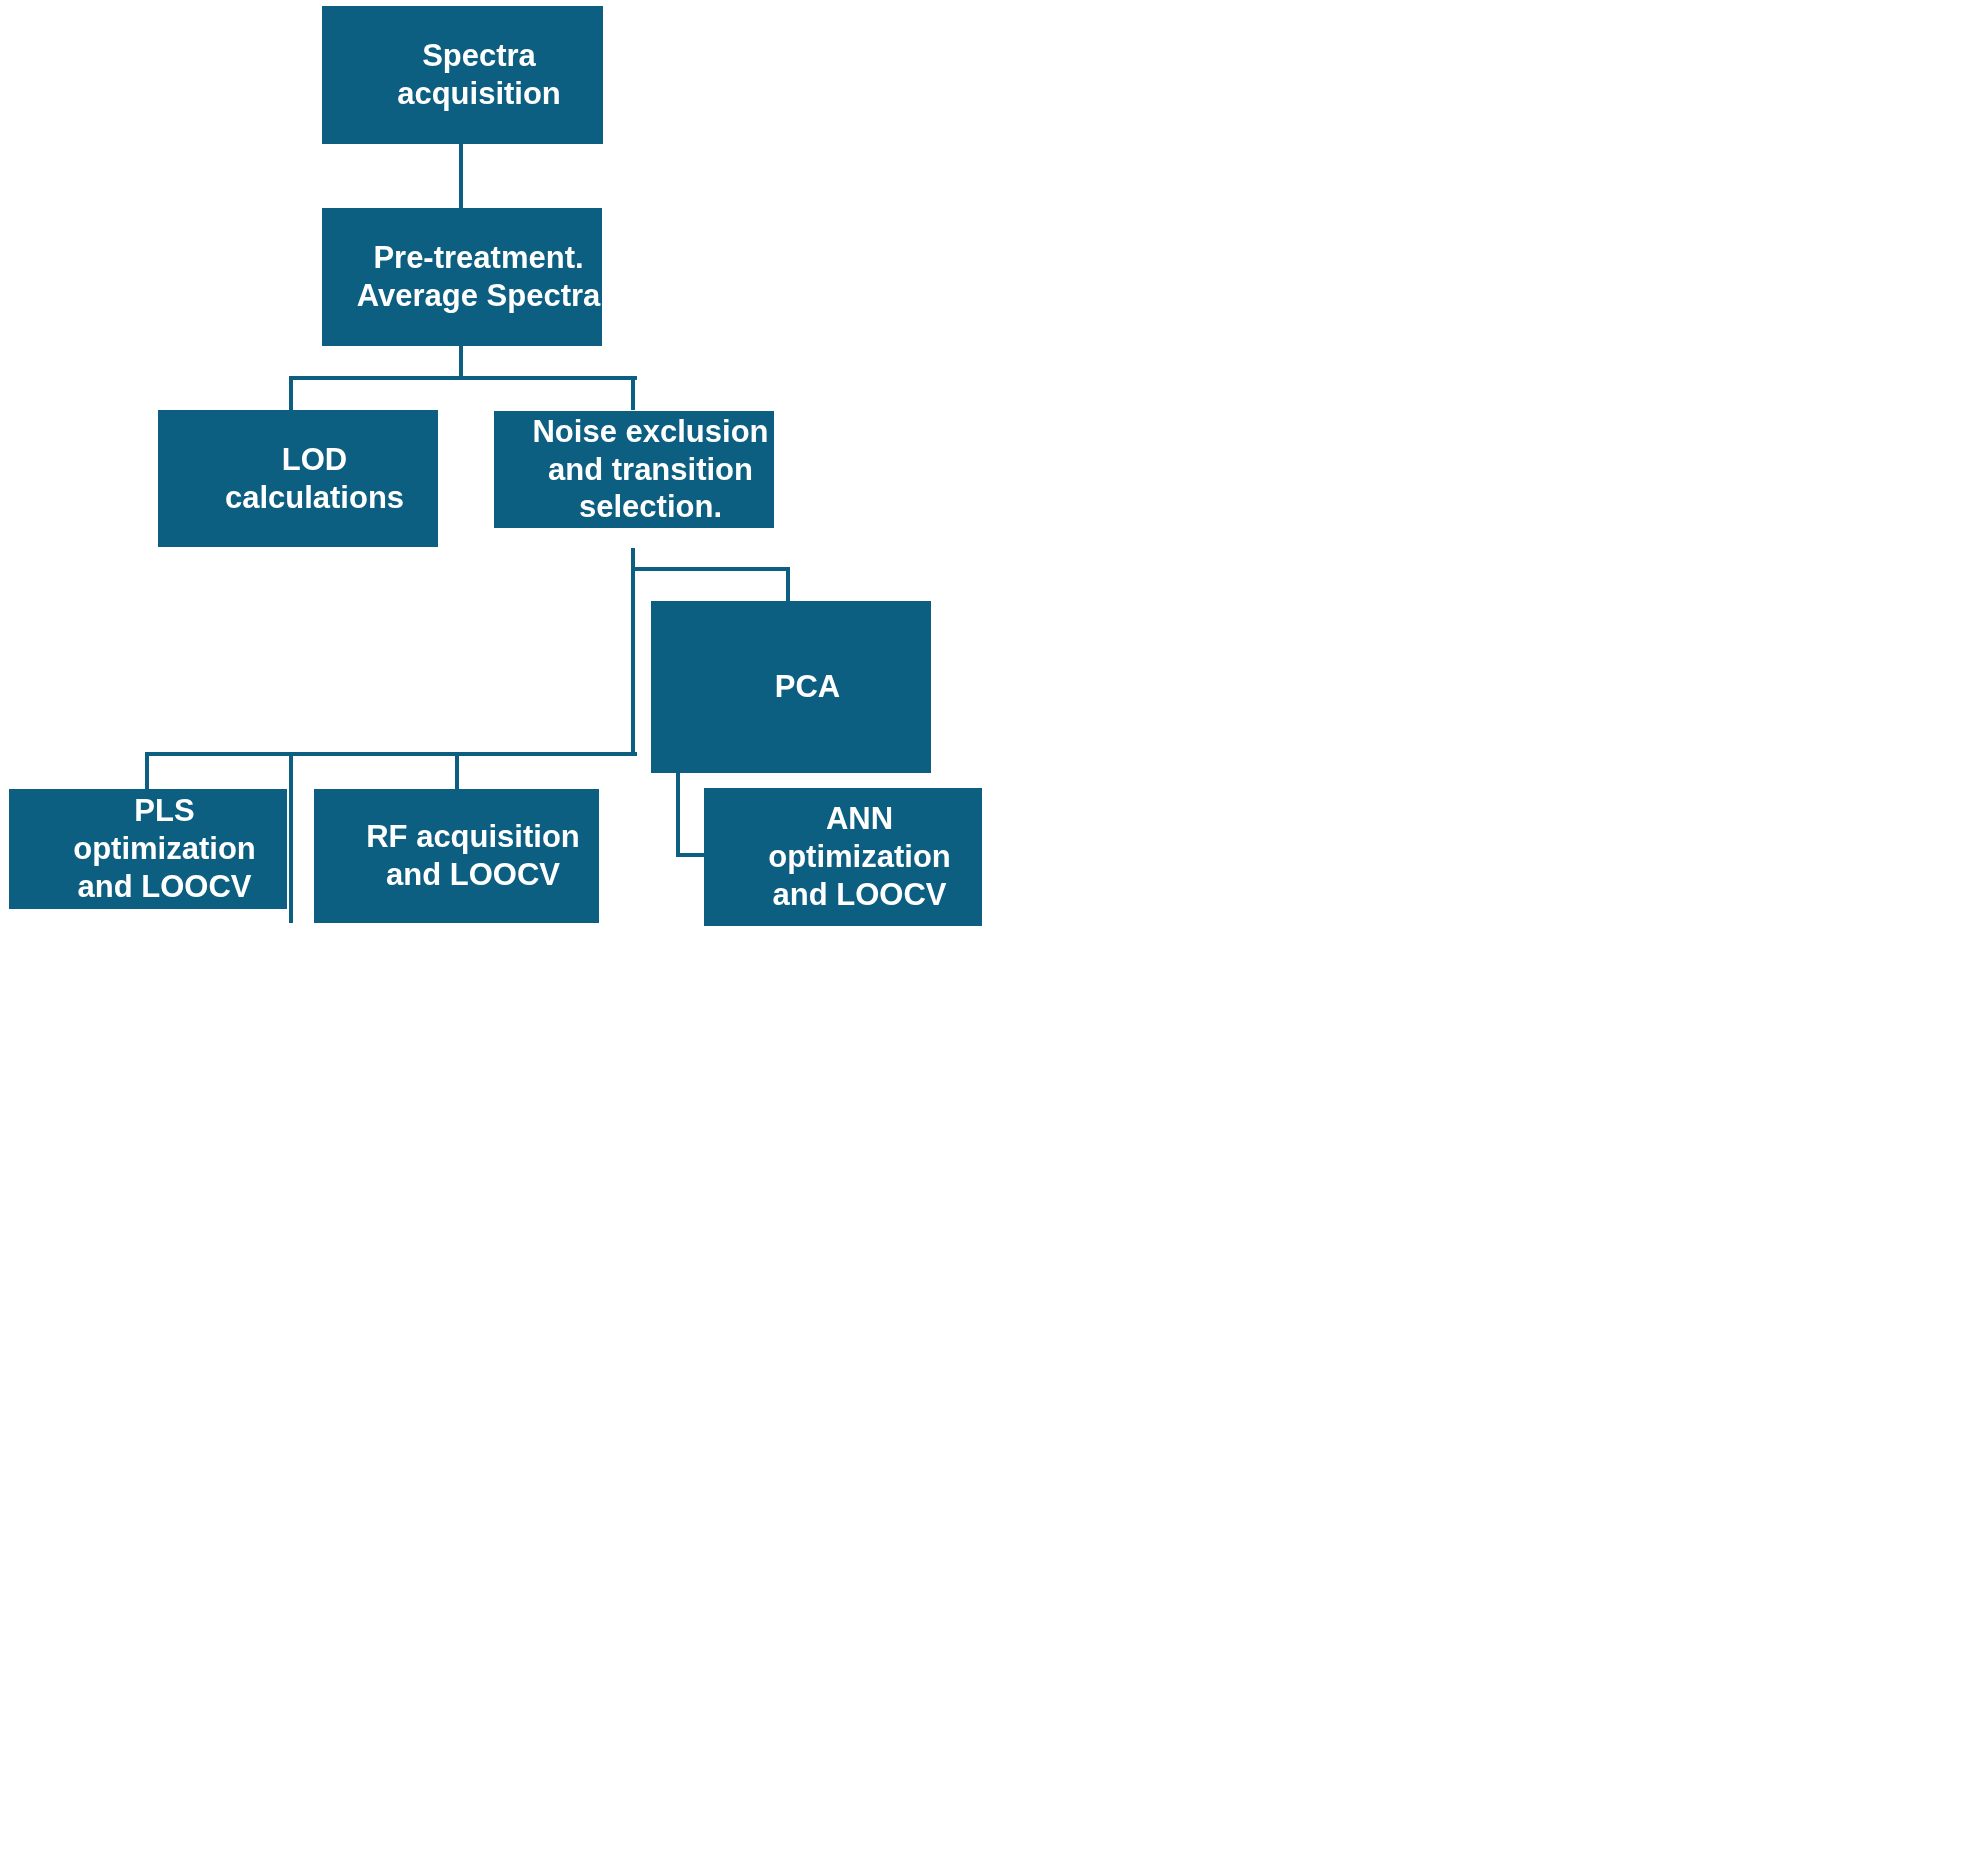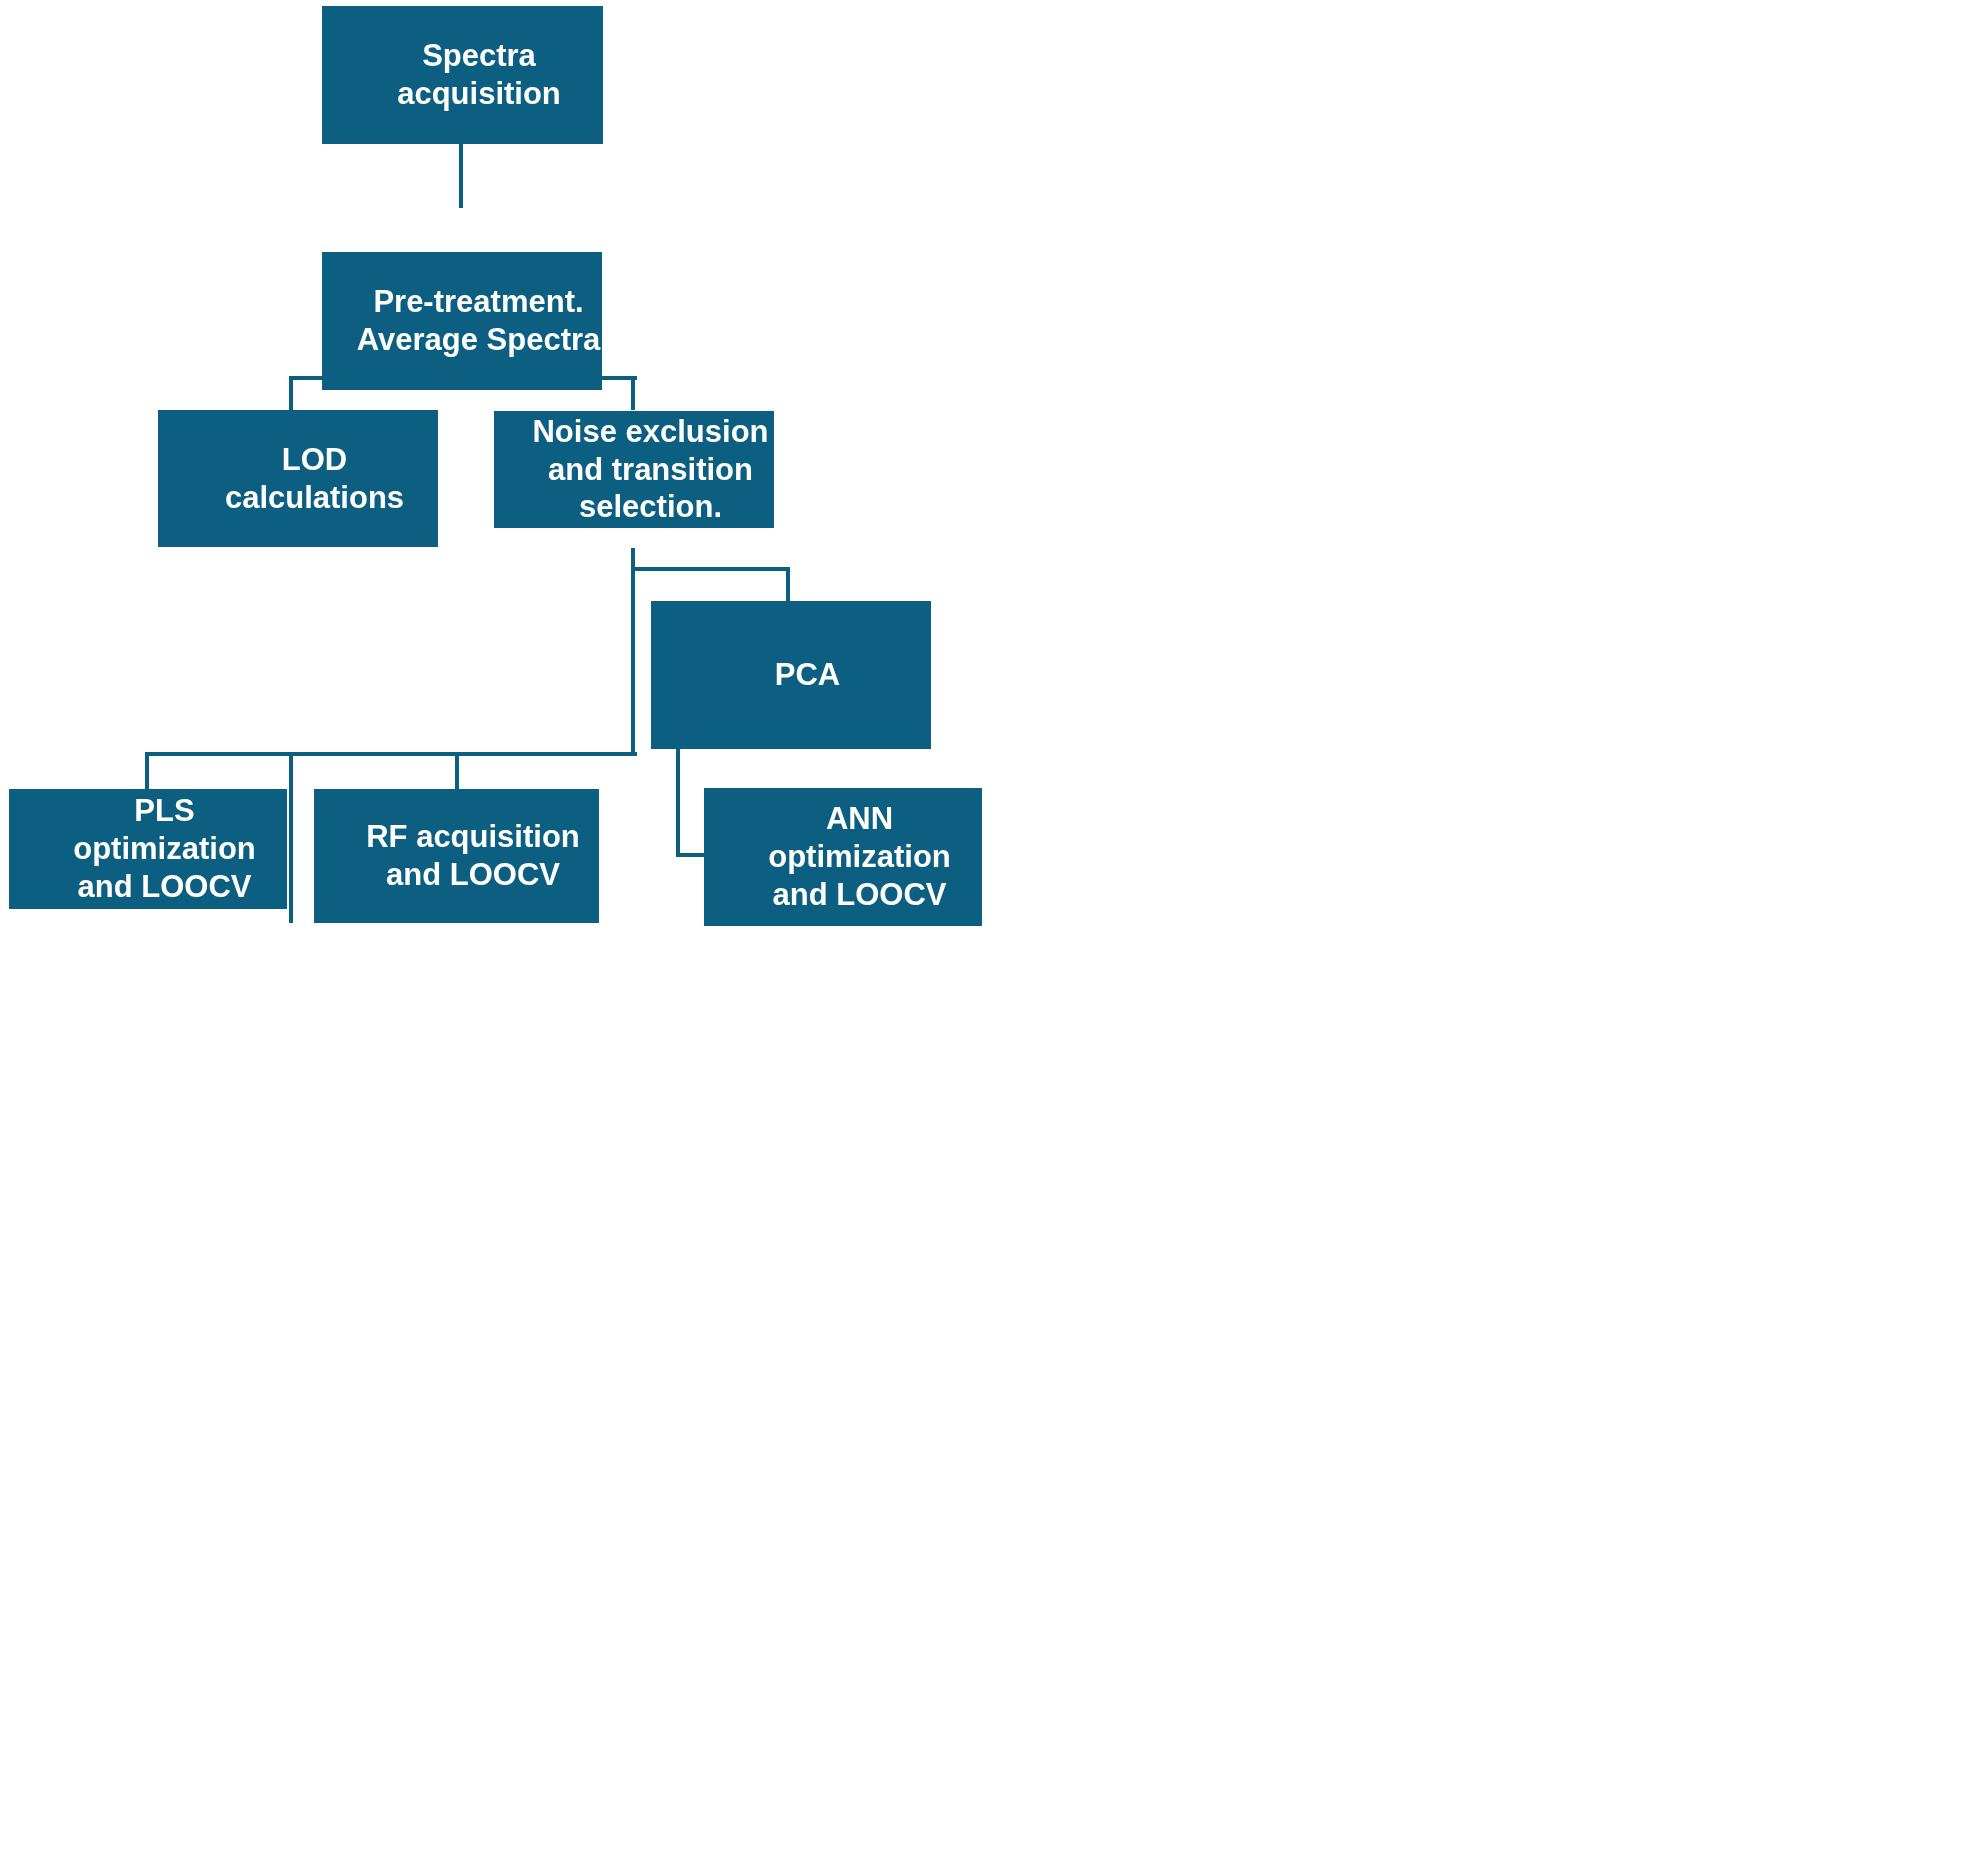--- a/index.html
+++ b/index.html
@@ -29,24 +29,24 @@
     white-space: pre-line;
     box-sizing: border-box;
     padding-left: 33px;
   }
   .line {
     position: absolute;
     background: #0d5f81;
   }
   
   .n-spectra      { left: 322px;  top: 5.6px;    width: 281px; height: 138px; }
-  .n-pretreat     { left: 322px;  top: 208px;  width: 280px; height: 138px; margin-top: 44px; }
+  .n-pretreat     { left: 322px;  top: 208px;  width: 280px; height: 138px; }
   .n-lod          { left: 158px;  top: 410px;  width: 280px; height: 137px; }
   .n-noise        { left: 494px;  top: 411px;  width: 280px; height: 117px; }
-  .n-pca          { left: 651px;  top: 601px;  width: 280px; height: 148px; }
+  .n-pca          { left: 651px;  top: 601px;  width: 280px; height: 172px; }
   .n-pls          { left: 9px;   top: 789px; width: 278px; height: 120px; }
   .n-rf           { left: 314px;  top: 789px; width: 285px; height: 134px; }
   .n-ann          { left: 704px; top: 788px; width: 278px; height: 138px; }
   
   .l-a-b          { left: 459px; top: 143px;  width: 3.5px;   height: 65px; }
   .l-b-stub       { left: 459px; top: 346px;  width: 3.5px;   height: 32px; }
   .l-rail-top     { left: 289px; top: 376px;  width: 348px; height: 3.5px; }
   .l-drop-lod     { left: 289px; top: 376px;  width: 3.5px;   height: 34px; }
   .l-drop-noise   { left: 631px; top: 376px;  width: 3.5px;   height: 34px; }
   .l-noise-down   { left: 631px; top: 548px;  width: 3.5px;   height: 207px; }

